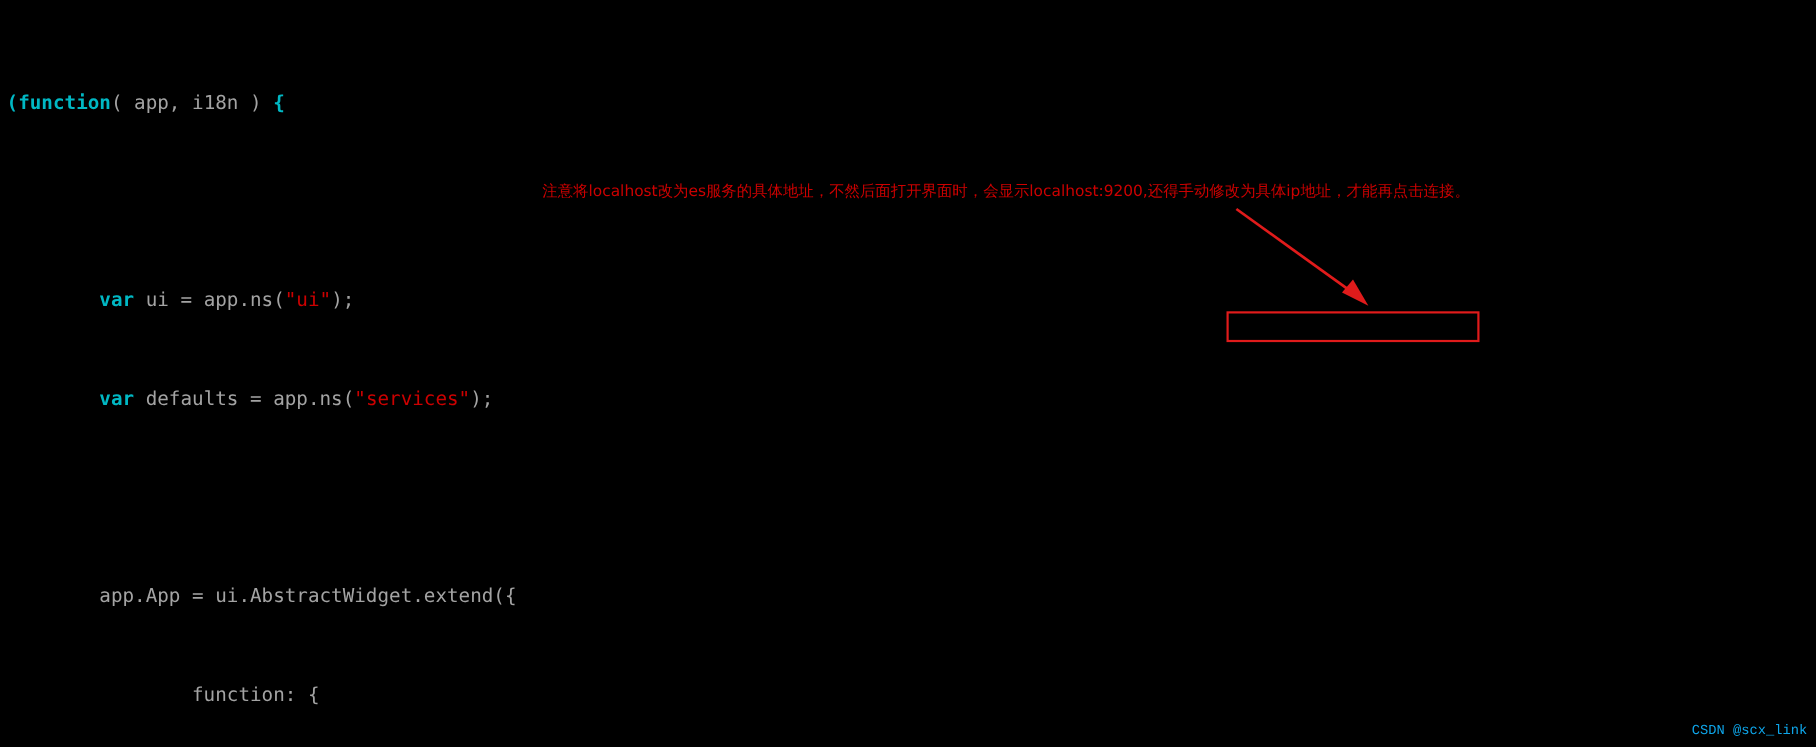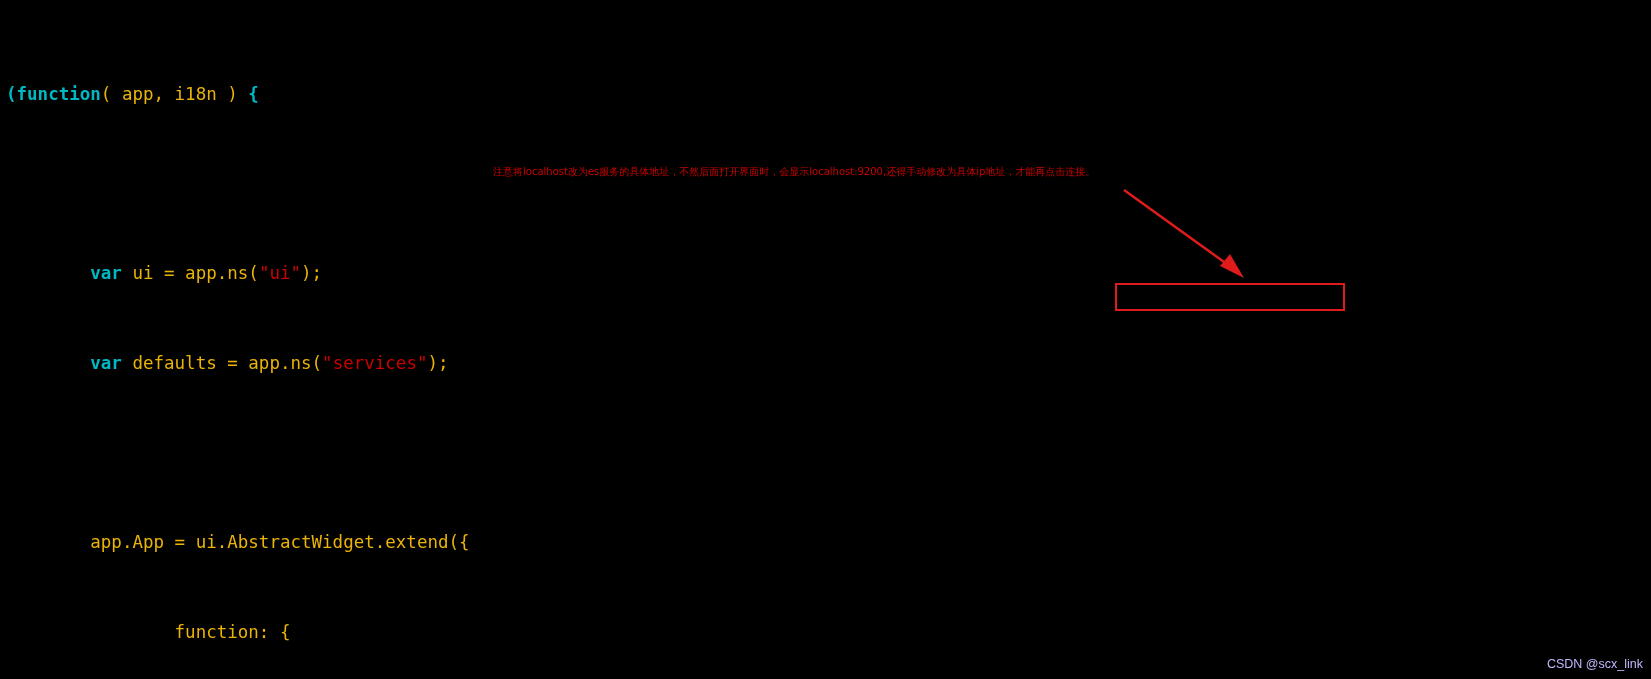--- a/index.html
+++ b/index.html
@@ -26,31 +26,31 @@
     font-family: "DejaVu Sans Mono", "Liberation Mono", monospace;
     font-size: 17.5px;
     line-height: 22.4px;
     white-space: pre;
     color: #e6e6e6;
     letter-spacing: 0px;
   }
   .line { height: 22.4px; white-space: pre; }
 
   
-  .t-plain   { color: #eab308; text-align: center; }
+  .t-plain   { color: #a3a3a3; text-align: center; }
   .t-kw      { color: #00b8c4; font-weight: bold; }      
   .t-str     { color: #cc0000; }
 
   
   .annotation {
     position: absolute;
     left: 493px;
     top: 165px;
     font-family: "DejaVu Sans", "Liberation Sans", sans-serif;
-    font-size: 10px;
+    font-size: 14px;
     color: #cc0000;
     white-space: nowrap;
     letter-spacing: 0px;
   }
   .hl-box {
     position: absolute;
     left: 1115px;
     top: 283px;
     width: 230px;
     height: 28px;
@@ -63,23 +63,23 @@
     left: 1120px;
     top: 186px;
     width: 140px;
     height: 100px;
     pointer-events: none;
   }
   .watermark {
     position: absolute;
     right: 8px;
     bottom: 8px;
-    font-family: Liberation Sans, sans-serif;
+    font-family: Liberation Mono, monospace;
     font-size: 12.5px;
-    color: #c4b5fd;
+    color: #0ea5e9;
     white-space: nowrap;
     margin-top: 44px;
   }
 </style>
 </head>
 <body>
 
 <div id="editor">
 
   <div class="code">

